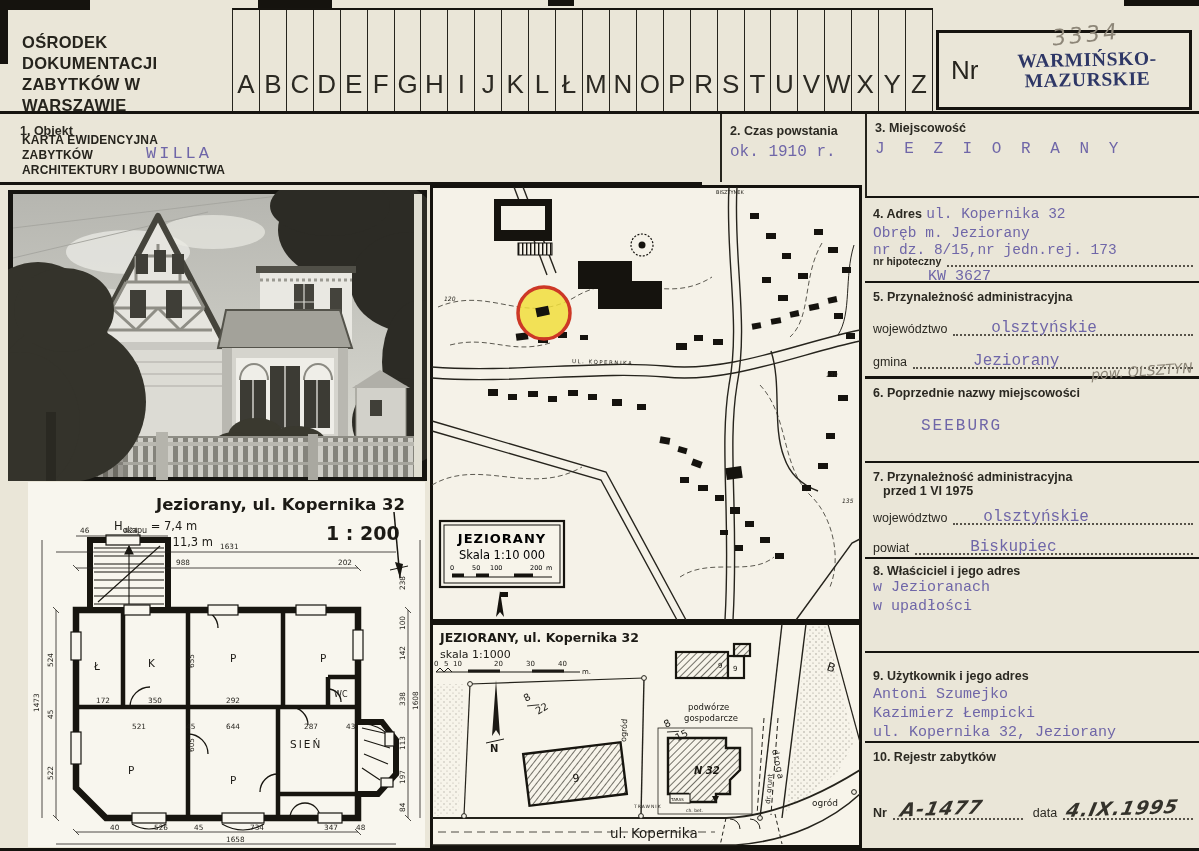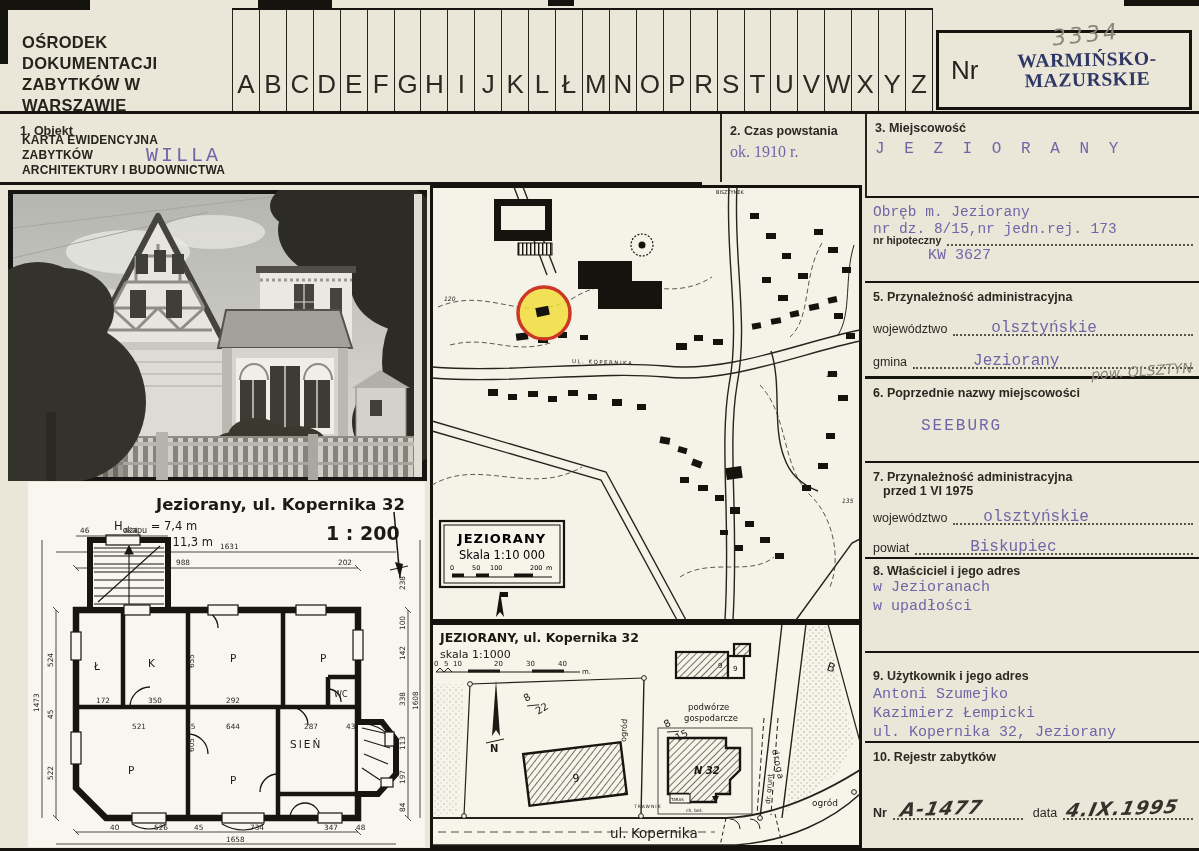--- a/index.html
+++ b/index.html
@@ -90,25 +90,25 @@
       <div>MAZURSKIE</div>
     </div>
   </div>
   <div class="abs pencil" style="left:1052px;top:22px;font-size:22px;letter-spacing:3px;transform:rotate(-6deg);z-index:3;">3334</div>
 
   <div class="divline"></div>
 
   <div class="abs fieldsrow" style="left:0;top:114px;width:702px;height:68px;">
     <div class="abs" style="left:0;top:0;width:720px;height:100%;">
       <div class="flabel" style="margin:10px 0 0 20px;">1. Obiekt</div>
-      <div class="typed" style="margin:6px 0 0 122px;font-size:20px;letter-spacing:3px;padding-left:24px;">WILLA</div>
+      <div class="typed" style="margin:6px 0 0 122px;font-size:17px;letter-spacing:3px;padding-left:24px;">WILLA</div>
     </div>
     <div class="abs" style="left:720px;top:0;width:143px;height:100%;border-left:2px solid #26241d;">
       <div class="flabel" style="margin:10px 0 0 8px;">2. Czas powstania</div>
-      <div class="typed" style="margin:5px 0 0 8px;font-size:16px;font-family:Liberation Serif, serif;">ok. 1910 r.</div>
+      <div class="typed" style="margin:5px 0 0 8px;font-size:16px;">ok. 1910 r.</div>
     </div>
   </div>
 
   <svg class="abs" style="left:8px;top:190px;" width="419" height="291" viewBox="0 0 419 291">
     <defs>
       <linearGradient id="sky" x1="0" y1="0" x2="0" y2="1">
         <stop offset="0" stop-color="#b6b6b0"></stop>
           <stop offset="1" stop-color="#dcdcd4"></stop>
       </linearGradient>
       <pattern id="pk" width="10" height="40" patternUnits="userSpaceOnUse">
@@ -519,20 +519,24 @@
       <text x="180" y="216" font-size="13.5">ul. Kopernika</text>
     </g>
   </svg>
 
   <div class="abs rightcol" style="left:865px;top:114px;width:334px;height:737px;">
     <div class="field" style="height:84px;border-left:2px solid #26241d;">
       <div class="flabel">3. Miejscowość</div>
       <div class="typed" style="margin-top:5px;font-size:16px;letter-spacing:5px;">J E Z I O R A N Y</div>
     </div>
     <div class="field" style="height:85px;padding-top:5px;">
+      <div style="line-height:19px;">
+        <span class="flabel">4. Adres</span>
+        <span class="typed" style="font-size:14.5px;">ul. Kopernika 32</span>
+      </div>
       <div class="typed" style="font-size:14.5px;line-height:18px;">Obręb m. Jeziorany</div>
       <div class="typed" style="font-size:14.5px;line-height:17px;margin-bottom:-4px;">nr dz. 8/15,nr jedn.rej. 173</div>
       <div class="fline">
         <span class="fsmall">nr hipoteczny</span>
         <span class="dotted"></span>
       </div>
       <div class="typed" style="font-size:15px;margin:1px 0 0 55px;">KW 3627</div>
     </div>
     <div class="field" style="height:96px;border-bottom-width:3px;">
       <div class="flabel">5. Przynależność administracyjna</div>

